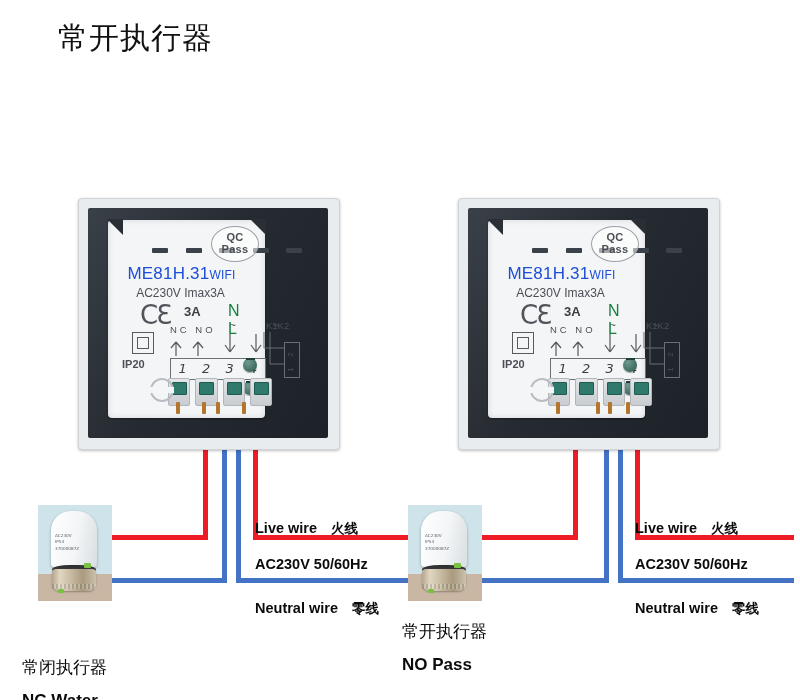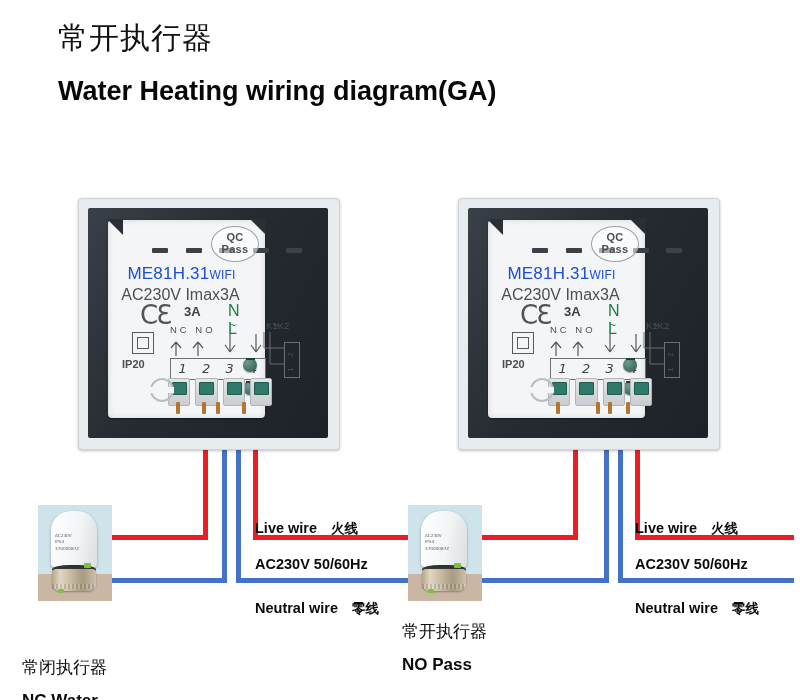--- a/index.html
+++ b/index.html
@@ -61,21 +61,21 @@
   }
   .qc span{display:block;}
 
   .model{
     position:absolute;left:0;right:10px;top:44px;text-align:center;
     font-size:17px;color:#1d4ed8;letter-spacing:.2px;
   }
   .model .sm{font-size:12px;}
   .voltline{
     position:absolute;left:0;right:12px;top:66px;text-align:center;
-    font-size:16px;color:#4a4f55;
+    font-size:12px;color:#4a4f55;
   }
   .ce{
     position:absolute;left:32px;top:80px;font-size:26px;color:#50555b;
     font-family:"DejaVu Sans",sans-serif;letter-spacing:-2px;
   }
   .ipbox{
     position:absolute;left:24px;top:112px;width:20px;height:20px;
     border:1.5px solid #565b61;
   }
   .ipbox:after{content:"";position:absolute;left:4px;top:4px;width:10px;height:10px;border:1.5px solid #565b61;}
@@ -182,21 +182,20 @@
   .caption{position:absolute;color:#0b0b0b;}
   .caption .cn{font-size:17px;font-family:"DejaVu Sans",sans-serif;display:block;}
   .caption .en{font-size:17px;font-weight:bold;display:block;margin-top:12px;}
 </style>
 </head>
 <body>
 
 <div class="stage">
 
   <div class="title-cn">常开执行器</div>
-  <div class="title-en">Water Heating wiring diagram(GA)</div>
 
   <div>
 
     <div class="wire red" style="left:203px;top:372px;width:5px;height:167px;"></div>
     <div class="wire red" style="left:48px;top:535px;width:160px;height:5px;"></div>
 
     <div class="wire blue" style="left:222px;top:372px;width:5px;height:210px;"></div>
     <div class="wire blue" style="left:48px;top:578px;width:179px;height:5px;"></div>
 
     <div class="wire blue" style="left:236px;top:372px;width:5px;height:210px;"></div>

